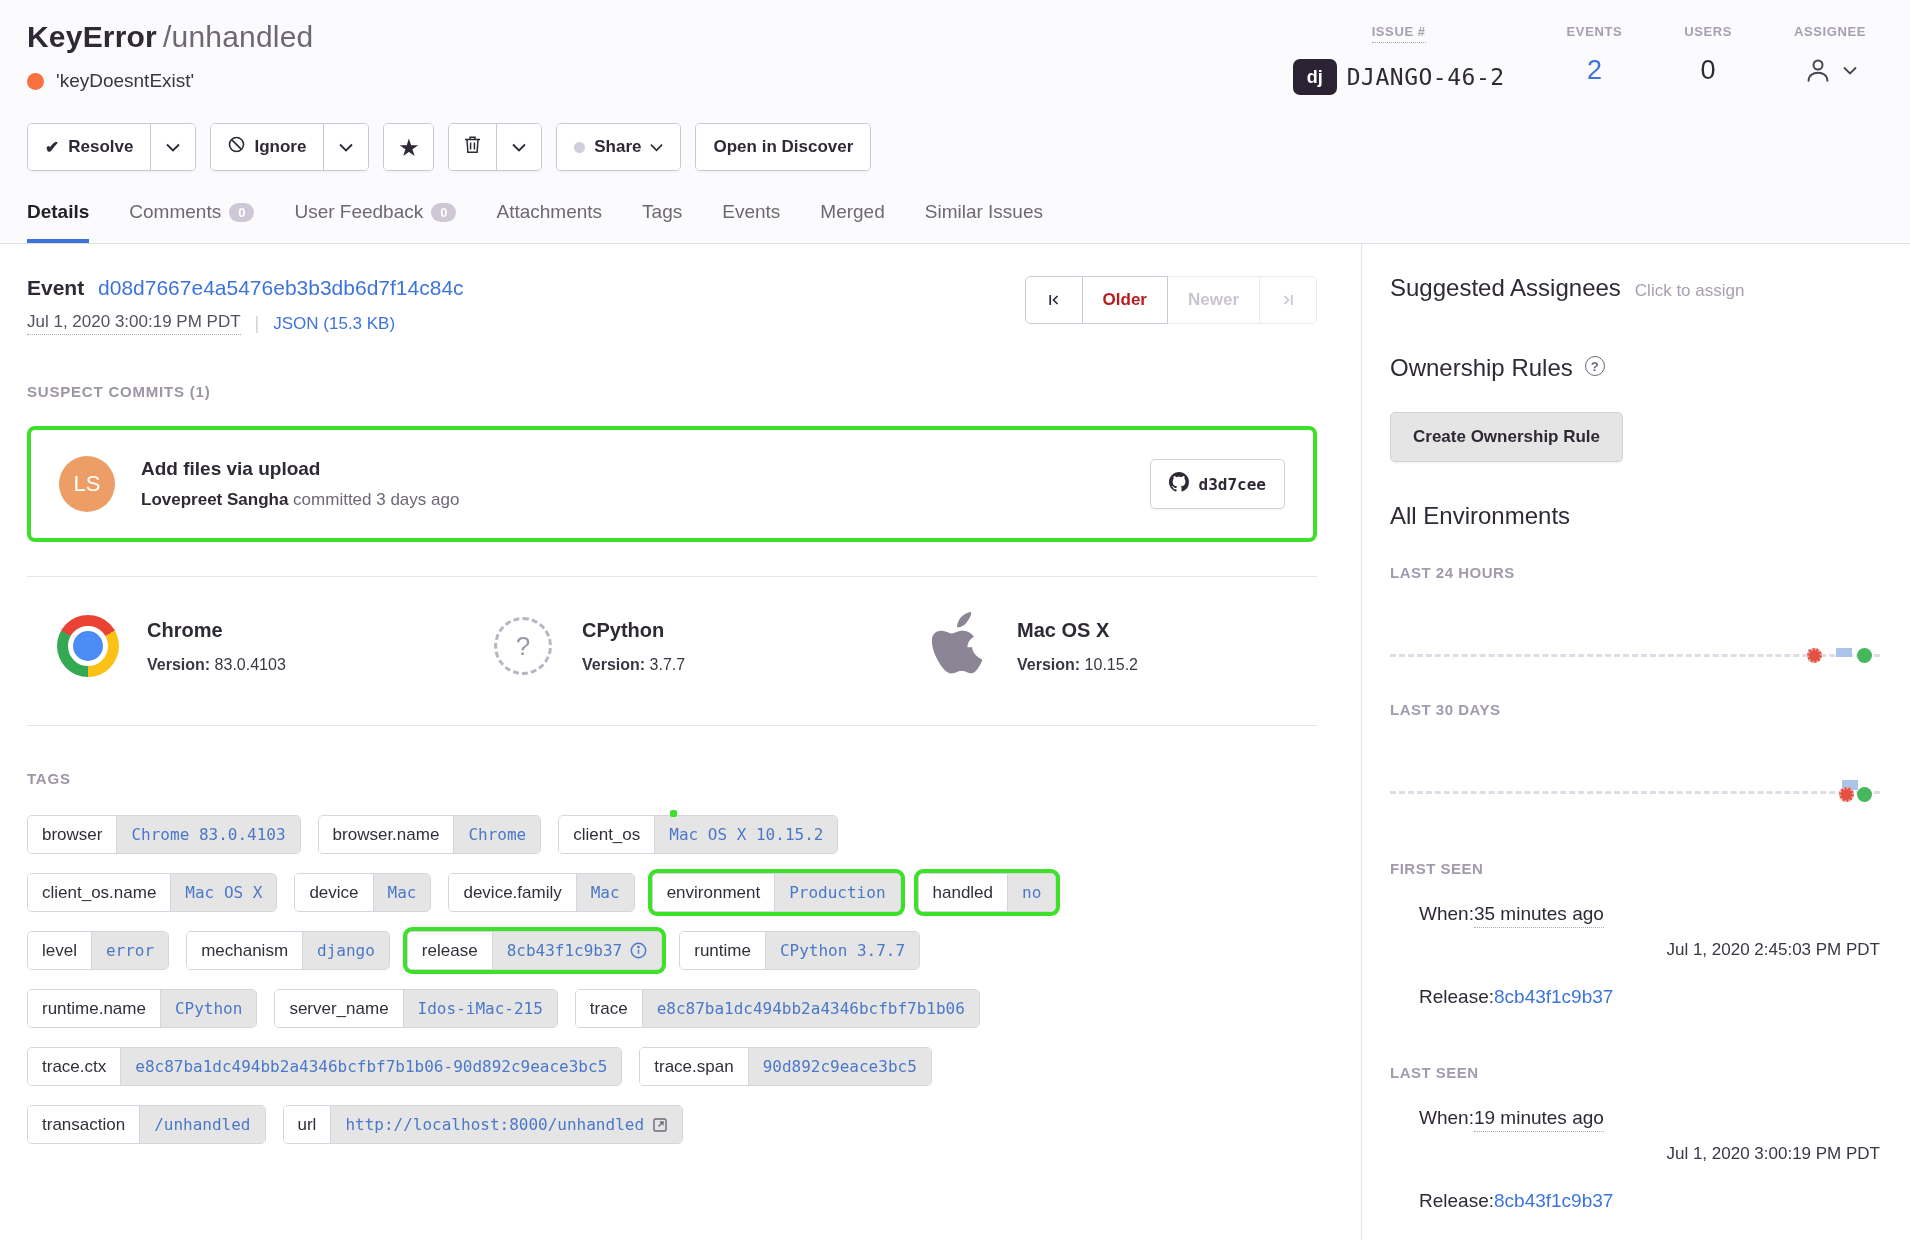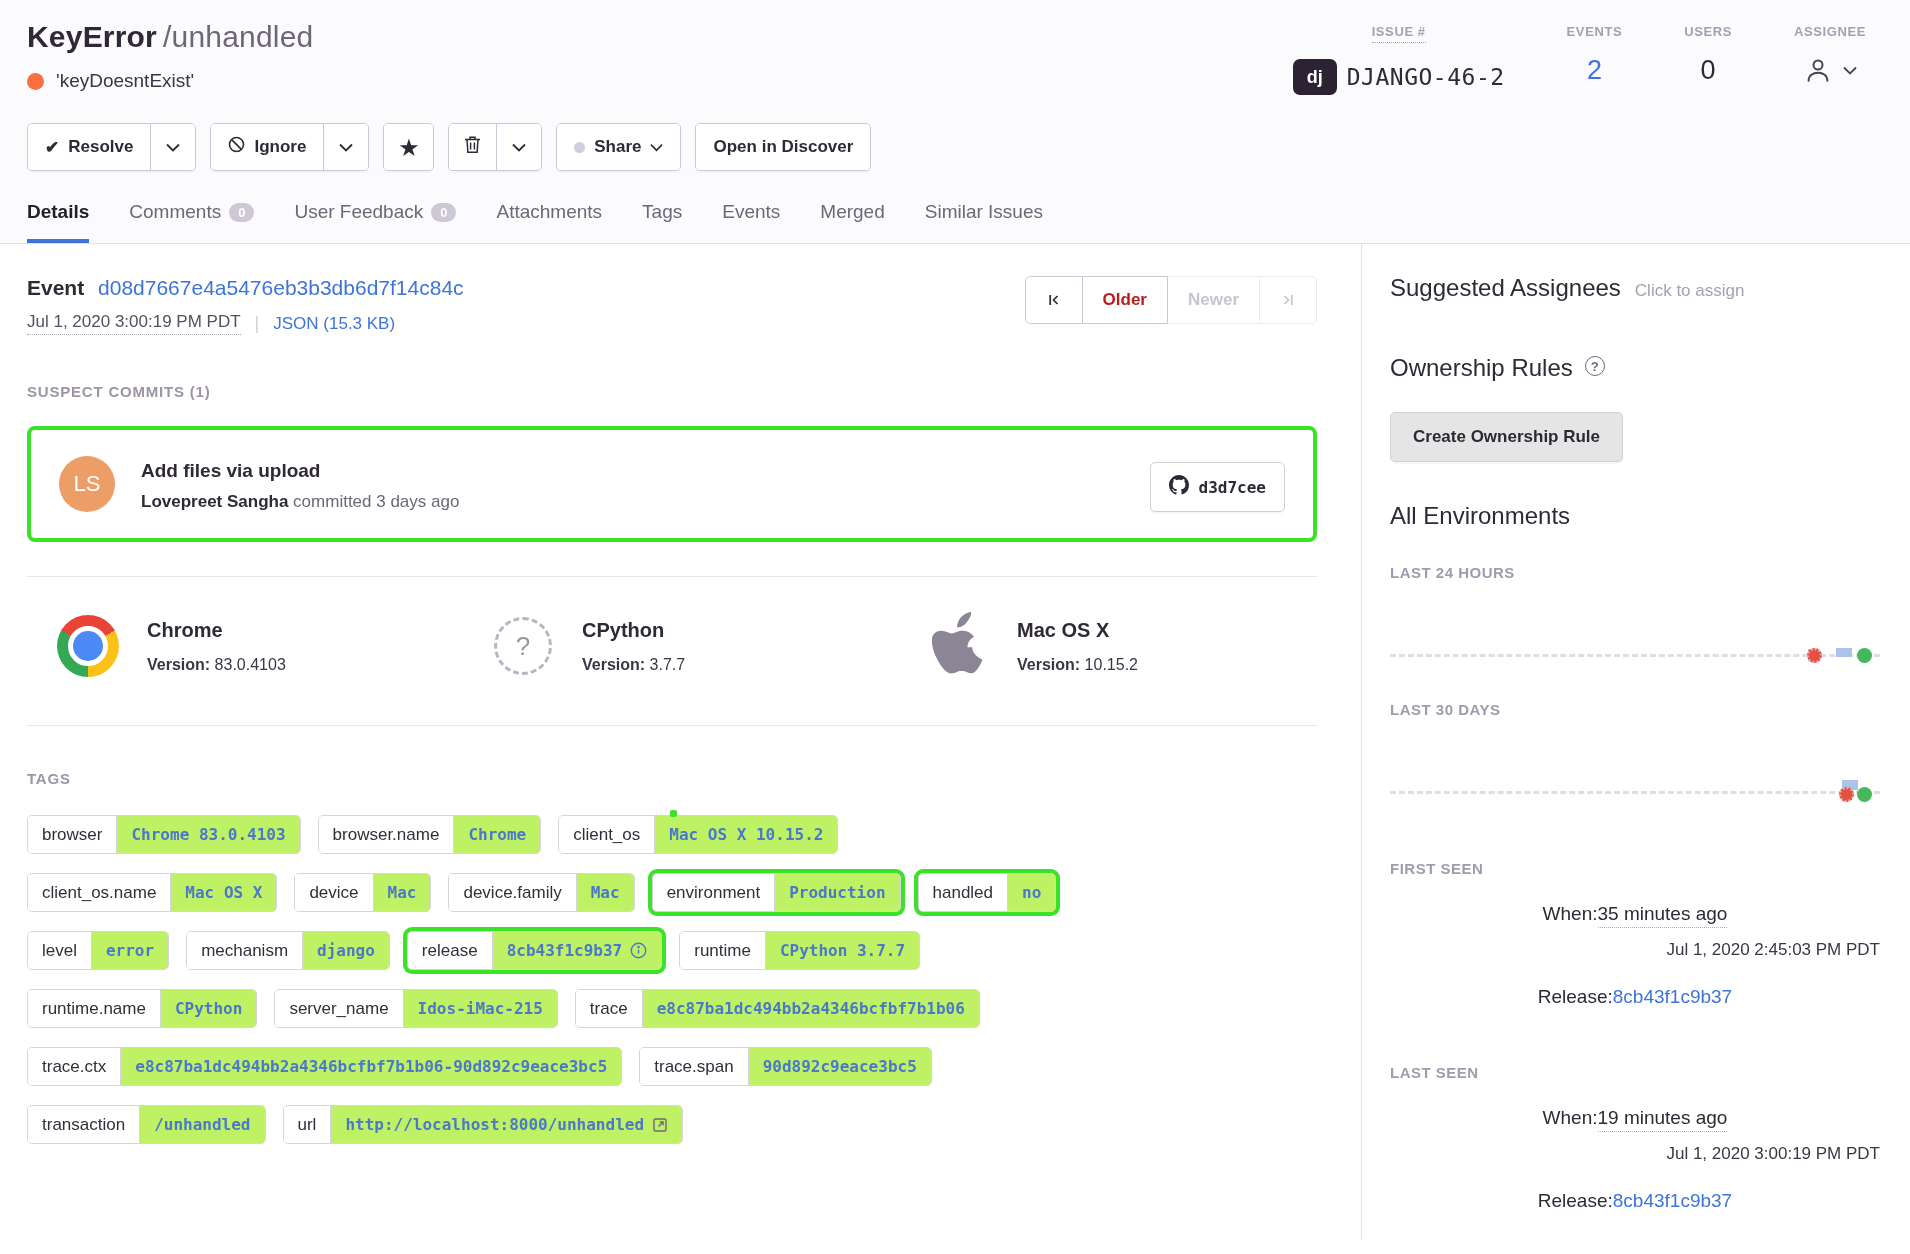--- a/index.html
+++ b/index.html
@@ -57,21 +57,21 @@
   .pager { display:inline-flex; border-radius:5px; overflow:hidden; }
   .pager .pbtn { display:inline-flex; align-items:center; justify-content:center; padding:13px 20px; font-size:17px; font-weight:bold; background:#fff; border:1px solid #cdc7d5; color:#b91c1c; cursor:pointer; }
   .pager .pbtn + .pbtn { border-left:none; }
   .pager .pbtn:first-child { border-radius:5px 0 0 5px; }
   .pager .pbtn:last-child { border-radius:0 5px 5px 0; }
   .pager .pbtn.disabled { color:#c9c4d0; border-color:#eceaf0; cursor:default; }
   .pager .pbtn svg { display:block; }
 
   
   .section-label { font-size:15px; font-weight:bold; color:#9d94a6; letter-spacing:.8px; margin-top:48px; }
-  .commit-panel { margin-top:26px; border:4px solid #3ce228; border-radius:8px; background:#fff; padding:26px 28px; display:flex; align-items:flex-end; gap:26px; }
+  .commit-panel { margin-top:26px; border:4px solid #3ce228; border-radius:8px; background:#fff; padding:26px 28px; display:flex; align-items:center; gap:26px; }
   .avatar { width:56px; height:56px; border-radius:50%; background:#ec9e66; color:#fff; font-size:22px; display:flex; align-items:center; justify-content:center; flex:0 0 56px; }
   .commit-text { flex:1; }
   .commit-title { font-size:19px; font-weight:bold; color:#2f2936; }
   .commit-sub { margin-top:10px; font-size:17px; color:#6e6776; }
   .commit-sub .author { font-weight:bold; color:#2f2936; }
   .sha-btn { display:inline-flex; align-items:center; gap:10px; border:1px solid #d3cdd9; border-radius:5px; background:#fff; padding:12px 18px; font-size:16px; font-weight:bold; color:#2f2936; box-shadow:0 2px 0 rgba(40,30,60,.03); cursor:pointer; }
 
   
   .contexts { margin-top:34px; border-top:1px solid #e7e4ea; border-bottom:1px solid #e7e4ea; padding:36px 0 46px 28px; display:grid; grid-template-columns:435px 435px auto; }
   .ctx-item { display:flex; align-items:center; gap:26px; }
@@ -82,41 +82,41 @@
   .chrome-logo { width:62px; height:62px; border-radius:50%; background:conic-gradient(from 300deg,#ea4335 0 120deg,#fbc116 0 240deg,#34a853 0 360deg); position:relative; }
   .chrome-logo::after { content:""; position:absolute; left:50%; top:50%; transform:translate(-50%,-50%); width:30px; height:30px; border-radius:50%; background:#4c8bf5; border:5px solid #fff; }
   .unknown-logo { width:58px; height:58px; border-radius:50%; border:3px dashed #b9b3c2; color:#9d94a6; font-size:26px; display:flex; align-items:center; justify-content:center; }
 
   
   .tag-rows { margin-top:28px; }
   .tag-row { display:flex; margin-bottom:19px; }
   .pill { display:inline-flex; align-items:stretch; border:1px solid #d8d3de; border-radius:5px; overflow:visible; margin-right:17px; position:relative; background:#fff; height:39px; }
   .pill.hl { box-shadow:0 0 0 4px #3ce228; }
   .pill-key { display:flex; align-items:center; padding:0 14px; font-size:17px; color:#332f3a; background:#fff; border-radius:4px 0 0 4px; }
-  .pill-val { display:flex; align-items:center; gap:8px; padding:0 14px; font-family:"DejaVu Sans Mono",monospace; font-size:16px; color:#4b78c8; background:#bef264; border-left:1px solid #d8d3de; border-radius:0 4px 4px 0;font-weight:bold; }
+  .pill-val { display:flex; align-items:center; gap:8px; padding:0 14px; font-family:"DejaVu Sans Mono",monospace; font-size:16px; color:#4b78c8; background:#e5e5e5; border-left:1px solid #d8d3de; border-radius:0 4px 4px 0; }
   .green-dot { position:absolute; top:-6px; left:40%; width:7px; height:7px; background:#3ce228; border-radius:2px; }
   .info-icon svg, .ext-icon svg { display:block; }
 
   
   .sb-row { display:flex; align-items:baseline; gap:14px; }
   .sb-heading { font-size:24px; font-weight:normal; color:#2f2936; }
   .sb-hint { font-size:17px; color:#a79fb0; }
   .qmark { width:20px; height:20px; border:1.5px solid #6e6776; border-radius:50%; color:#6e6776; font-size:13px; font-weight:bold; display:inline-flex; align-items:center; justify-content:center; position:relative; top:-2px; }
   .ownership { margin-top:52px; display:flex; align-items:center; gap:12px; }
   .create-rule-btn { margin-top:30px; display:inline-block; border:1px solid #d3cdd9; border-radius:5px; background:#e5e5e5; padding:14px 22px; font-size:17px; font-weight:bold; color:#2f2936; box-shadow:0 2px 0 rgba(40,30,60,.03); cursor:pointer; }
   .env-heading { margin-top:40px; }
   .spark-label { margin-top:34px; font-size:15px; font-weight:bold; color:#a29aad; letter-spacing:.5px; }
   .spark { position:relative; height:86px; }
   .spark-line { position:absolute; left:0; right:0; bottom:10px; border-top:3px dashed #dfdce5; }
   .mark { position:absolute; bottom:4px; }
   .mark.red { width:15px; height:15px; border-radius:50%; background:#e25141; border:2px dotted #f0a79b; }
   .mark.green { width:15px; height:15px; border-radius:50%; background:#44b85a; }
   .mark.bar { background:#aac4ea; }
   .seen-label { margin-top:56px; font-size:15px; font-weight:bold; color:#a29aad; letter-spacing:.5px; }
-  .kv { display:flex; justify-content:center; align-items:baseline; margin-top:26px; }
+  .kv { display:flex; justify-content:flex-start; align-items:baseline; margin-top:26px;margin-left:29px; }
   .kv .k { font-size:19px; color:#2f2936; }
   .kv .v { font-size:19px; color:#2f2936; }
   .kv .v.dotted { border-bottom:1px dotted #b0abb8; padding-bottom:2px; }
   .kv .v.link { color:#3d74db; }
   .kv-date { text-align:right; margin-top:12px; font-size:17px; color:#3c3644; }
   .linked-heading { margin-top:48px;text-align:right; }
 </style>
 </head>
 <body>
 

